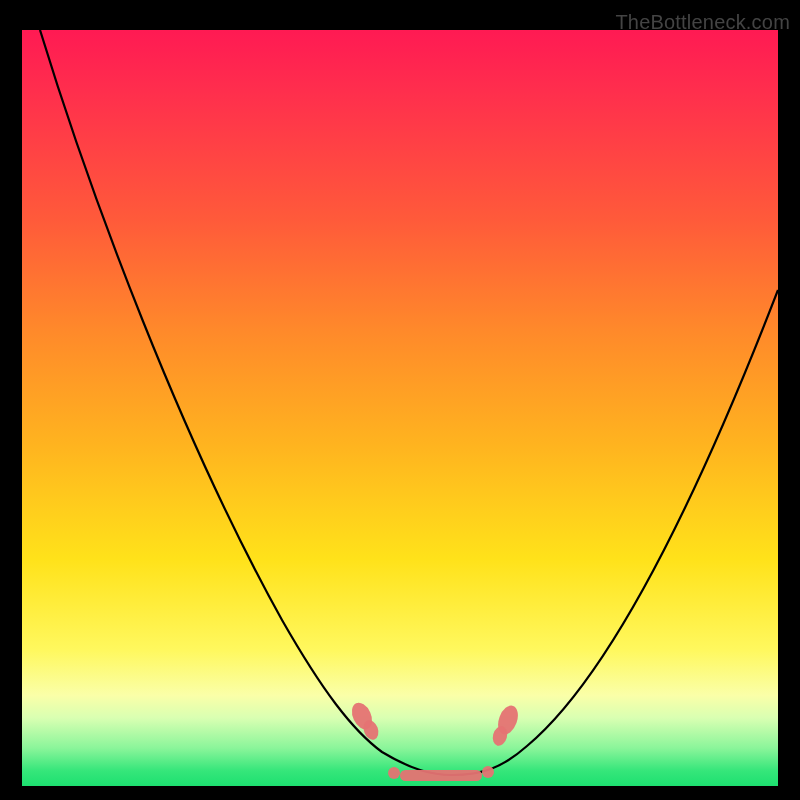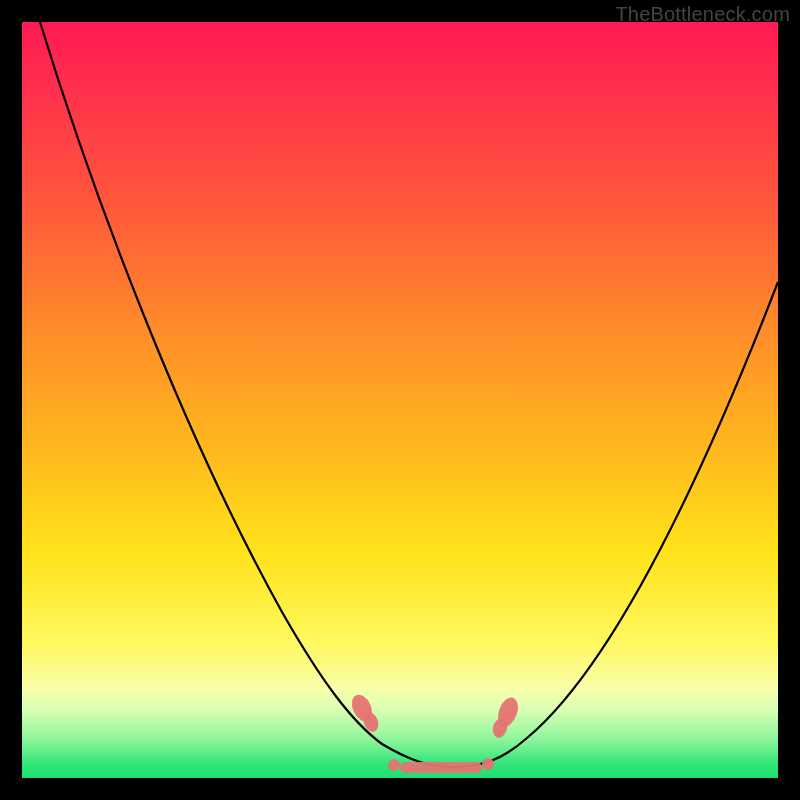--- a/index.html
+++ b/index.html
@@ -8,20 +8,21 @@
     width: 800px;
     height: 800px;
     background: #000;
     overflow: hidden;
     font-family: Arial, Helvetica, sans-serif;
   }
   .frame {
     position: absolute;
     inset: 0;
     background: #000;
+    margin-top: 8px;
   }
   .plot {
     position: absolute;
     left: 22px;
     top: 22px;
     width: 756px;
     height: 756px;
     overflow: hidden;
   }
   .gradient {

